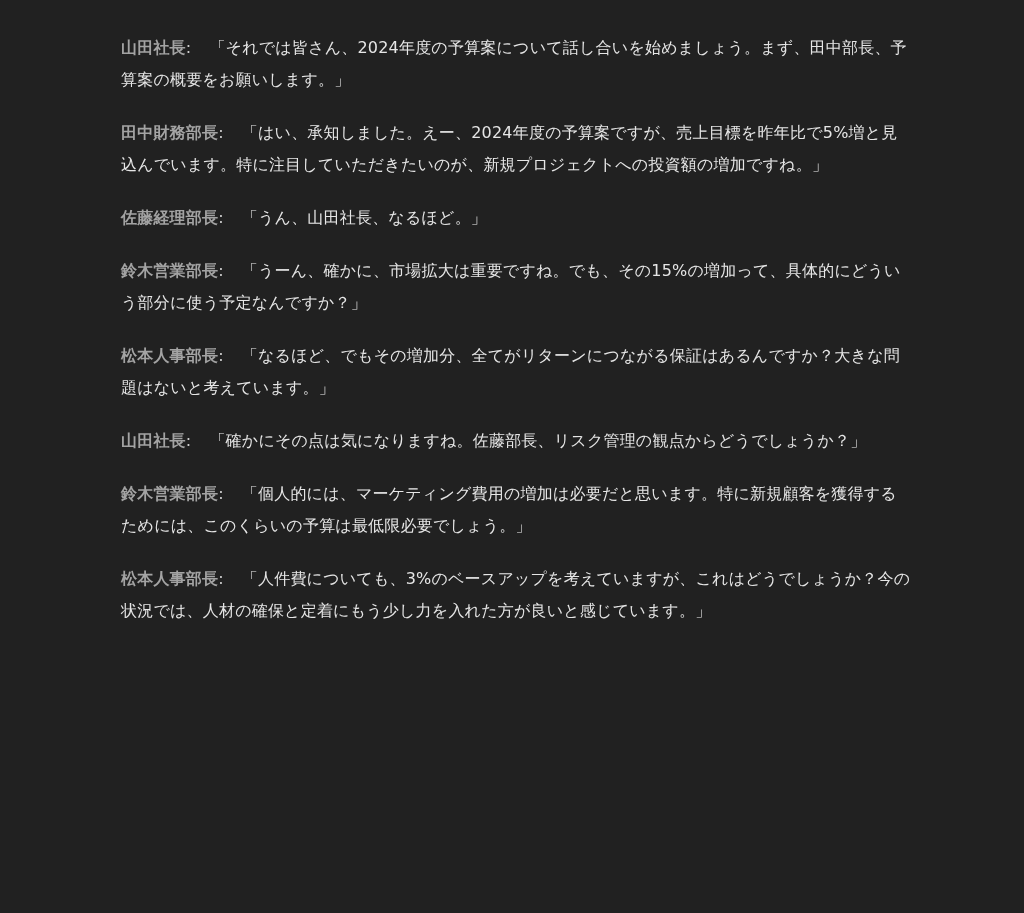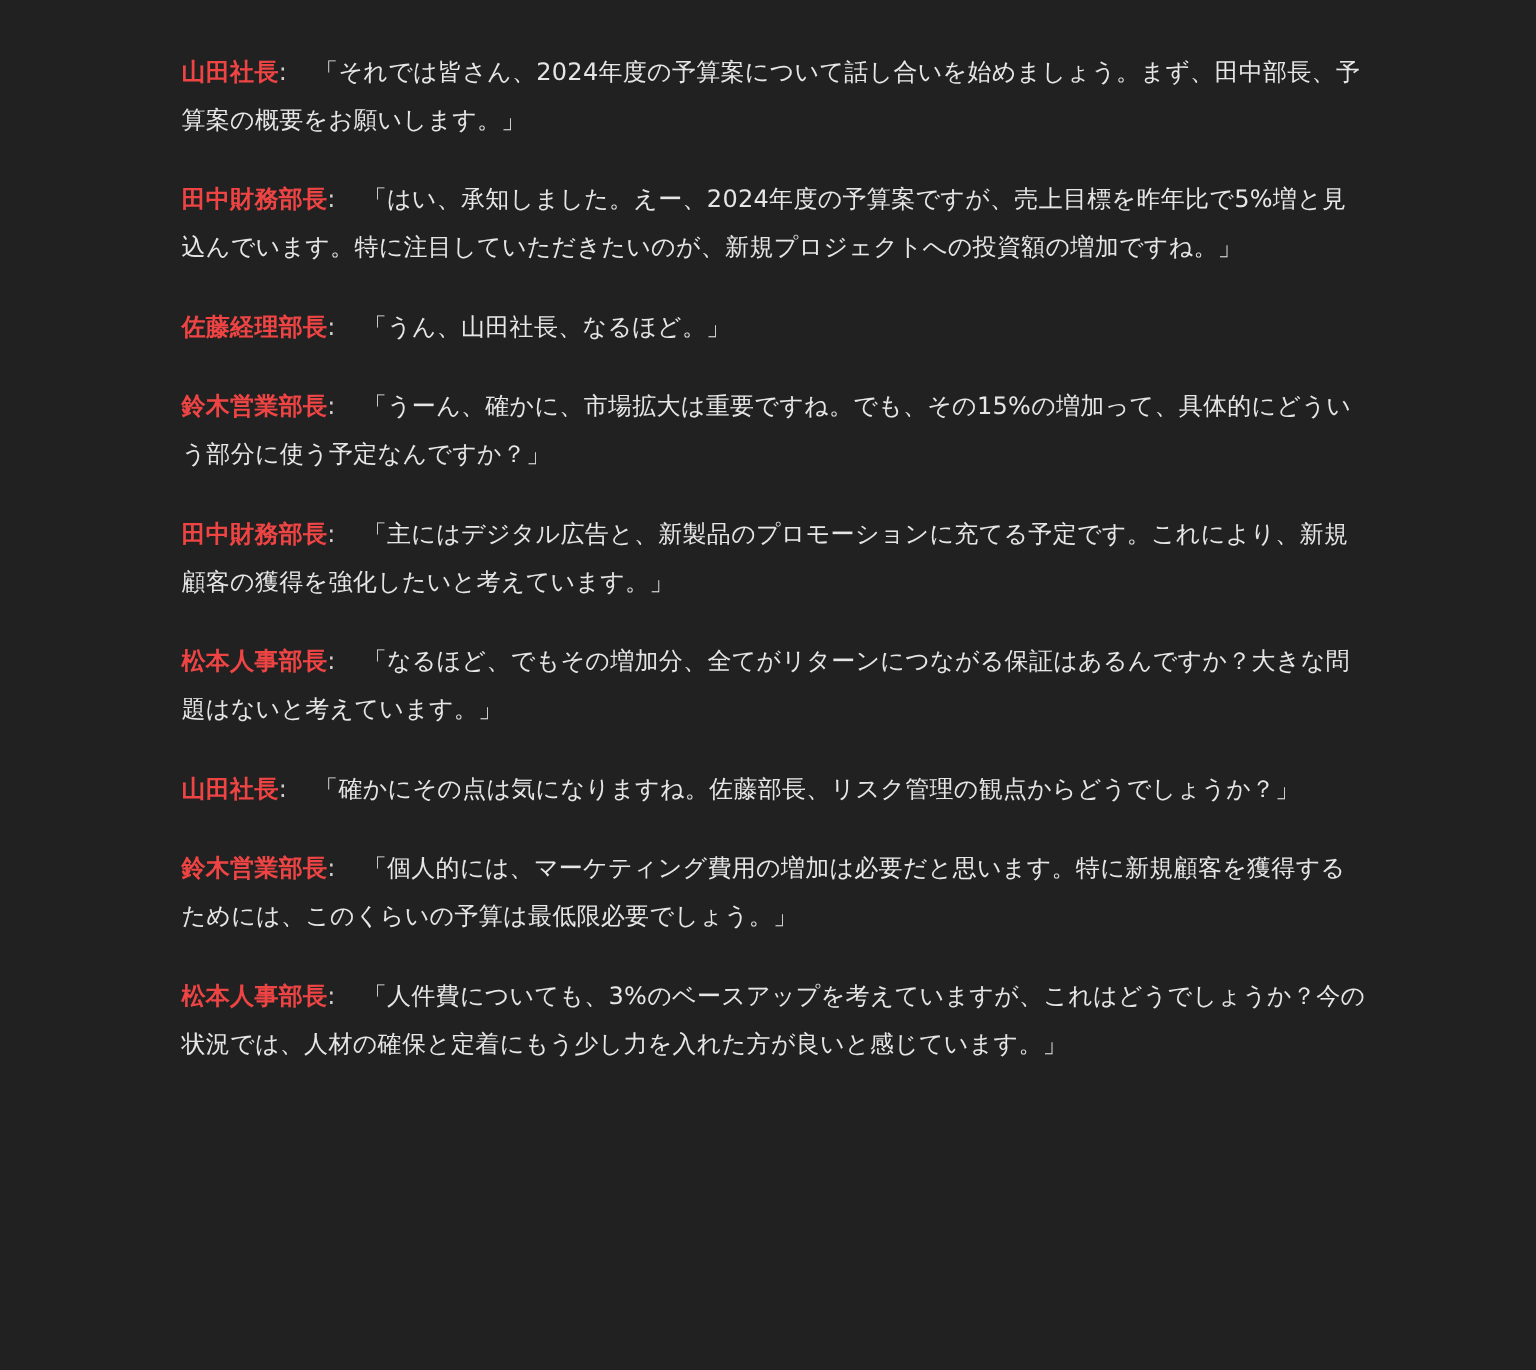--- a/index.html
+++ b/index.html
@@ -22,37 +22,36 @@
     width: 790px;
   }
   .turn {
     margin: 0 0 21px 0;
     font-size: 16px;
     line-height: 32px;
     letter-spacing: 0.2px;
   }
   .speaker {
     font-weight: bold;
-    color: #ef4444;
+    color: #a3a3a3;
   }
   .colon {
     color: #cfcfcf;
     margin-right: 6px;
   }
   .utterance {
     color: #e6e6e6;
     margin-left: 12px;
   }
 </style>
 </head>
 <body>
 
 <div class="transcript">
   <p class="turn"><span class="speaker">山田社長</span><span class="colon">:</span><span class="utterance">「それでは皆さん、2024年度の予算案について話し合いを始めましょう。まず、田中部長、予算案の概要をお願いします。」</span></p>
   <p class="turn"><span class="speaker">田中財務部長</span><span class="colon">:</span><span class="utterance">「はい、承知しました。えー、2024年度の予算案ですが、売上目標を昨年比で5%増と見込んでいます。特に注目していただきたいのが、新規プロジェクトへの投資額の増加ですね。」</span></p>
   <p class="turn"><span class="speaker">佐藤経理部長</span><span class="colon">:</span><span class="utterance">「うん、山田社長、なるほど。」</span></p>
   <p class="turn"><span class="speaker">鈴木営業部長</span><span class="colon">:</span><span class="utterance">「うーん、確かに、市場拡大は重要ですね。でも、その15%の増加って、具体的にどういう部分に使う予定なんですか？」</span></p>
-  <p class="turn"><span class="speaker">田中財務部長</span><span class="colon">:</span><span class="utterance">「主にはデジタル広告と、新製品のプロモーションに充てる予定です。これにより、新規顧客の獲得を強化したいと考えています。」</span></p>
   <p class="turn"><span class="speaker">松本人事部長</span><span class="colon">:</span><span class="utterance">「なるほど、でもその増加分、全てがリターンにつながる保証はあるんですか？大きな問題はないと考えています。」</span></p>
   <p class="turn"><span class="speaker">山田社長</span><span class="colon">:</span><span class="utterance">「確かにその点は気になりますね。佐藤部長、リスク管理の観点からどうでしょうか？」</span></p>
   <p class="turn"><span class="speaker">鈴木営業部長</span><span class="colon">:</span><span class="utterance">「個人的には、マーケティング費用の増加は必要だと思います。特に新規顧客を獲得するためには、このくらいの予算は最低限必要でしょう。」</span></p>
   <p class="turn"><span class="speaker">松本人事部長</span><span class="colon">:</span><span class="utterance">「人件費についても、3%のベースアップを考えていますが、これはどうでしょうか？今の状況では、人材の確保と定着にもう少し力を入れた方が良いと感じています。」</span></p>
 </div>
 
 </body></html>

